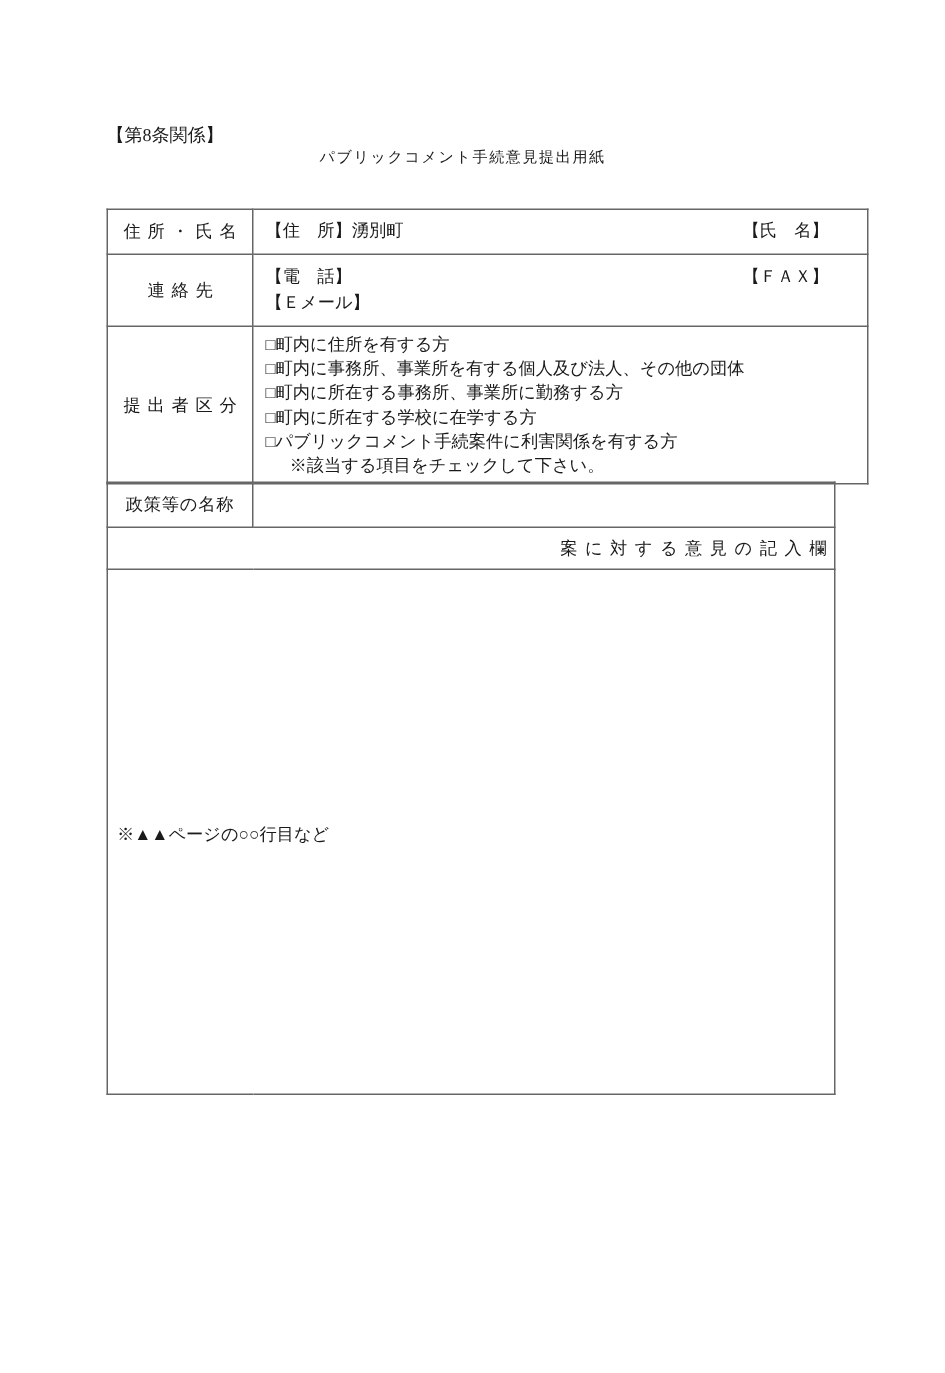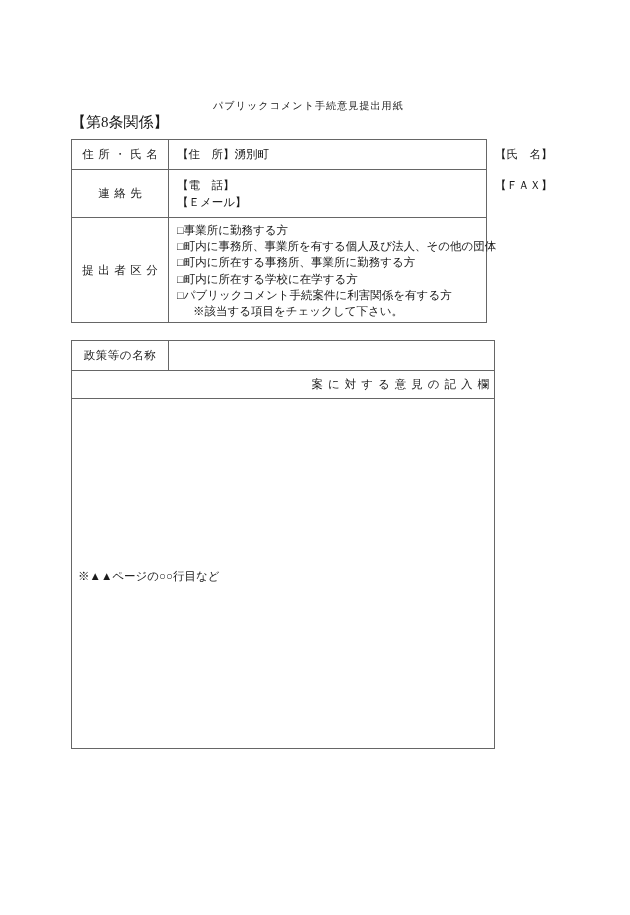--- a/index.html
+++ b/index.html
@@ -20,25 +20,24 @@
     left: 0; top: 0;
     width: 630px;
     height: 915px;
   }
 
   
   .clause-ref {
     position: absolute;
     left: 71px;
     top: 82px;
-    font-size: 15px;
+    font-size: 12px;
     line-height: 16px;
     letter-spacing: 0px;
     white-space: nowrap;
-    margin-top: 32px;
   }
   .doc-title {
     position: absolute;
     left: 213px;
     top: 98px;
     font-size: 10px;
     line-height: 16px;
     letter-spacing: 1.1px;
     white-space: nowrap;
   }
@@ -63,26 +62,26 @@
     font-size: 11.5px;
   }
   .tbl td {
     border: 1px solid #666666;
     padding: 0;
     vertical-align: middle;
   }
   #table-personal {
     left: 71px;
     top: 139px;
-    width: 416px;
+    width: 508px;
   }
   #table-opinion {
     left: 71px;
-    top: 340px;
-    width: 424px;
+    top: 321px;
+    width: 486px;
   }
 
   .label-cell {
     width: 96px;
     text-align: center;
     letter-spacing: 0px;
     white-space: nowrap;
   }
   .label-spaced {
     display: inline-block;
@@ -196,21 +195,21 @@
           </div>
         </td>
       </tr>
 
       <tr class="row-category">
         <td class="label-cell">
           <span class="label-spaced">提出者区分</span>
         </td>
         <td>
           <div class="chk-list">
-            <div class="chk-item"><span class="chk-box">□</span><span>事業所に勤務する方</span></div>
+            <div class="chk-item"><span class="chk-box">□</span><span>町内に住所を有する方</span></div>
             <div class="chk-item"><span class="chk-box">□</span><span>町内に事務所、事業所を有する個人及び法人、その他の団体</span></div>
             <div class="chk-item"><span class="chk-box">□</span><span>町内に所在する事務所、事業所に勤務する方</span></div>
             <div class="chk-item"><span class="chk-box">□</span><span>町内に所在する学校に在学する方</span></div>
             <div class="chk-item"><span class="chk-box">□</span><span>パブリックコメント手続案件に利害関係を有する方</span></div>
             <div class="chk-note">※該当する項目をチェックして下さい。</div>
           </div>
         </td>
       </tr>
     </tbody>
   </table>

